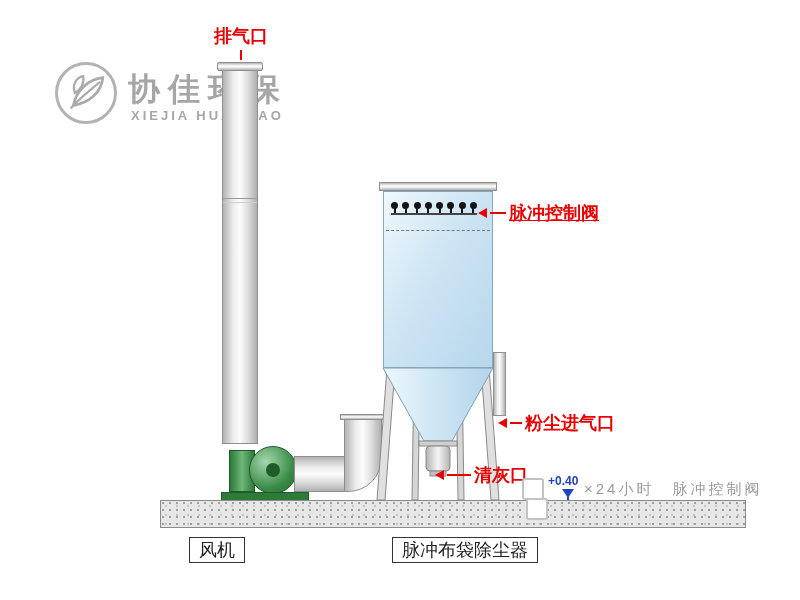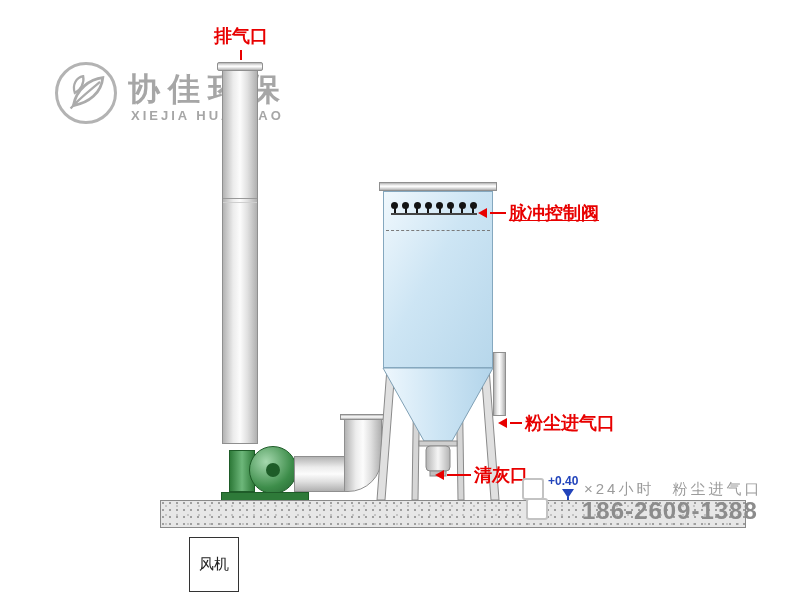--- a/index.html
+++ b/index.html
@@ -48,22 +48,22 @@
                 background:radial-gradient(circle at 35% 32%,#a5d8ae,#3d8d4a 60%,#246330); border:1px solid #1e5c28; box-sizing:border-box; }
   .fan-hub { left:266px; top:463px; width:14px; height:14px; border-radius:50%; background:#1e5c28; }
   .fan-base { left:221px; top:492px; width:88px; height:9px; background:#2e7a39; border:1px solid #1e5c28; box-sizing:border-box; }
 
   
   .foundation { left:160px; top:500px; width:586px; height:28px; background-color:#e7e7e7;
     background-image:radial-gradient(circle at 2px 2px,#9f9f9f .9px,transparent 1.1px),
                      radial-gradient(circle at 5px 5px,#c4c4c4 .9px,transparent 1.1px);
     background-size:7px 7px,11px 9px; border:1px solid #8a8a8a; box-sizing:border-box; }
 
-  .eq-label { position:absolute; border:1px solid #333; background:#fff; padding:17px 9px;
-              font-size:15px; color:#222; white-space:nowrap; }
+  .eq-label { position:absolute; border:1px solid #333; background:#fff; padding:0 9px;
+              font-size:18px; color:#222; white-space:nowrap; }
 
   .hl-caption { left:584px; top:480px; font-size:15px; color:#9b9b9b; letter-spacing:3px; white-space:nowrap; }
   .hl-phone { left:582px; top:497px; font-size:24px; font-weight:bold; color:#8c8c8c; letter-spacing:1px; white-space:nowrap; }
   .hl-sq { border:2px solid #c3c3c3; border-radius:3px; box-sizing:border-box; background:#fff; }
 
   .elev-text { left:548px; top:474px; font-size:12px; font-weight:bold; color:#2244bb; }
 </style>
 </head>
 <body>
 
@@ -154,19 +154,19 @@
     <span>清灰口</span>
   </div>
 
   <div class="abs elev-text">+0.40</div>
   <div class="abs ah-down-blue" style="left:562px; top:489px;"></div>
   <div class="abs" style="left:567px; top:497px; width:2px; height:5px; background:#2244bb;"></div>
 
   <div class="abs foundation"></div>
 
   <div class="eq-label" style="left:189px; top:537px;">风机</div>
+  <div class="eq-label" style="left:392px; top:537px;">脉冲布袋除尘器</div>
 
   <div class="abs hl-sq" style="left:522px; top:478px; width:22px; height:22px;"></div>
   <div class="abs hl-sq" style="left:526px; top:498px; width:22px; height:22px;"></div>
-  <div class="abs hl-caption">×24小时　粉尘进气口</div>
-  <div class="abs hl-phone">186-2609-1388</div>
+  <div class="abs hl-caption">×24小时　脉冲控制阀</div>
 
 </div>
 
 </body></html>

